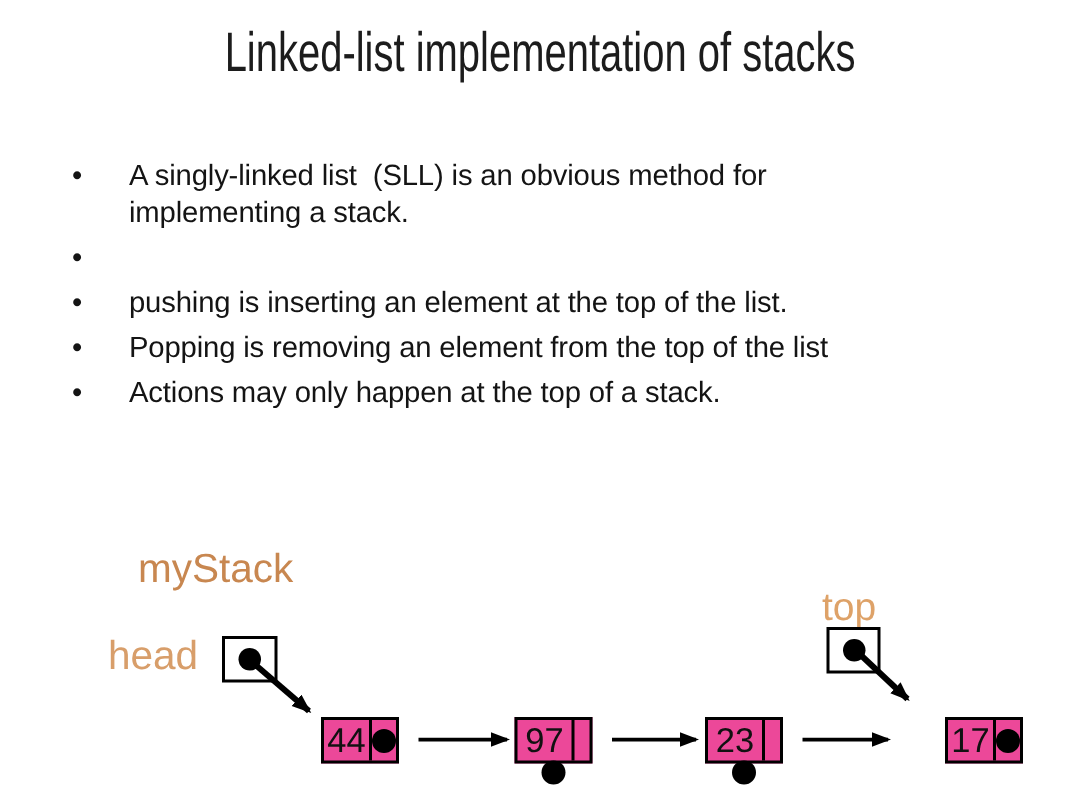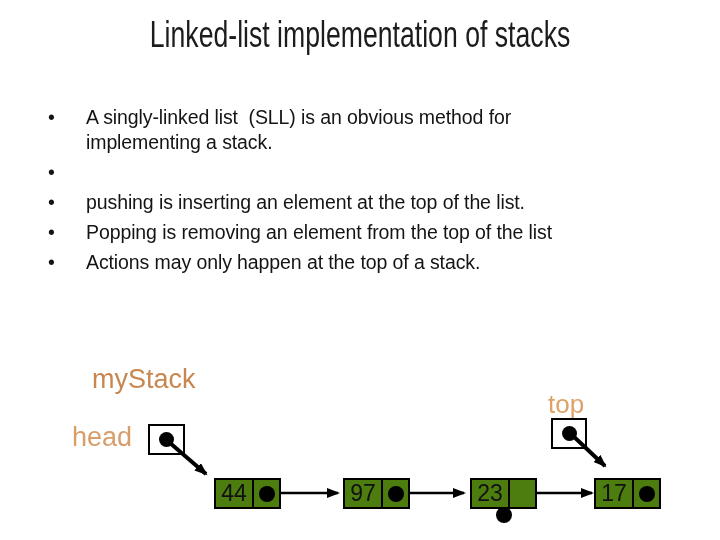--- a/index.html
+++ b/index.html
@@ -58,27 +58,27 @@
     background: #fff;
     display: flex; align-items: center; justify-content: center;
   }
   .headbox { left: 148px; top: 424px; }
   .topbox  { left: 551px; top: 418px; width: 36px; }
   .dot { width: 15px; height: 15px; background: #000; border-radius: 50%; }
   
   .node {
     position: absolute;
     top: 478px;
-    width: 67px; height: 31px;
+    width: 52px; height: 31px;
     border: 2px solid #000;
     box-sizing: border-box;
-    background: #4d7c0f;
+    background: #ec4899;
     display: flex;
   }
-  .n0 { left: 214px; } .n1 { left: 343px; } .n2 { left: 470px; flex-direction: column; } .n3 { left: 594px; justify-content: space-between; }
+  .n0 { left: 214px; } .n1 { left: 343px; flex-direction: column; } .n2 { left: 470px; flex-direction: column; } .n3 { left: 630px; justify-content: space-between; }
   .nval {
     width: 36px;
     border-right: 2px solid #000;
     display: flex; align-items: center; justify-content: center;
     font-size: 23px; color: #111;
   }
   .nptr { flex: 1; display: flex; align-items: center; justify-content: center; }
   .nptr .dot { width: 16px; height: 16px; }
   
   .arrows {

